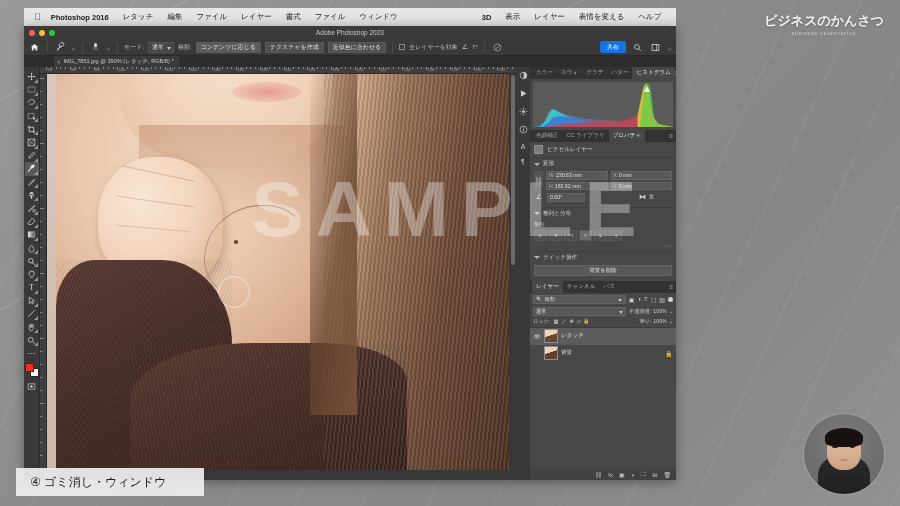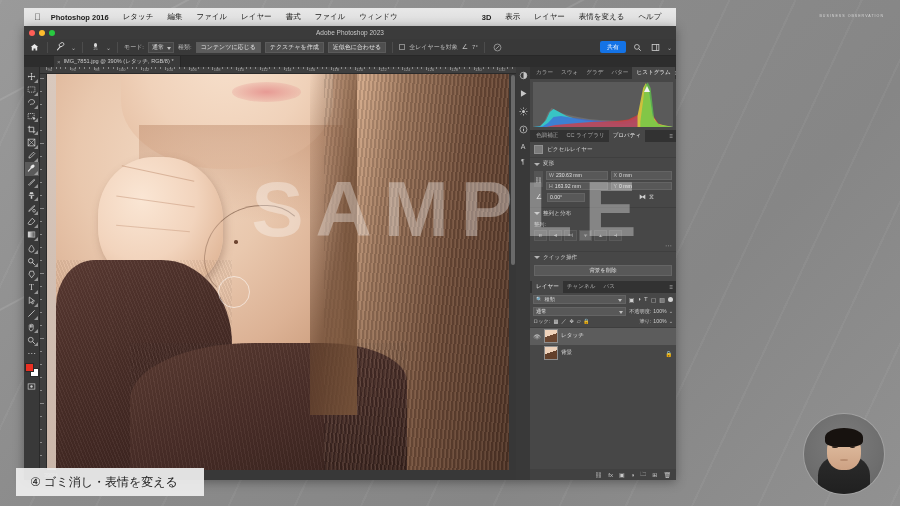--- a/index.html
+++ b/index.html
@@ -842,25 +842,26 @@
         </div>
 
       </div>
     </div>
   </div>
 </div>
 
 <div id="watermark">SAMPLE</div>
 
 <div id="logo">
+  <div class="lt">ビジネスのかんさつ</div>
   <div class="ls">BUSINESS OBSERVATION</div>
 </div>
 
 <div id="caption">
-  <span class="ct">④ ゴミ消し・表情を変える</span>
+  <span class="ct">④ ゴミ消し・ウィンドウ</span>
 </div>
 
 <div id="cam">
   <div class="person" style="left:18%; top:52%; width:64%; height:60%; border-radius:40% 40% 0 0; background:linear-gradient(#2b2b2b,#1d1d1d);"></div>
   <div class="person" style="left:29%; top:24%; width:42%; height:46%; border-radius:46% 46% 44% 44%; background:linear-gradient(#e3c3a6,#cda183);"></div>
   <div class="person" style="left:26%; top:17%; width:48%; height:24%; border-radius:50% 50% 32% 32%; background:#17120f;"></div>
   <div class="person" style="left:35%; top:40%; width:7%; height:3%; border-radius:50%; background:#2a201a;"></div>
   <div class="person" style="left:57%; top:40%; width:7%; height:3%; border-radius:50%; background:#2a201a;"></div>
   <div class="person" style="left:45%; top:56%; width:10%; height:3%; border-radius:50%; background:#b98d70;"></div>
 </div>

